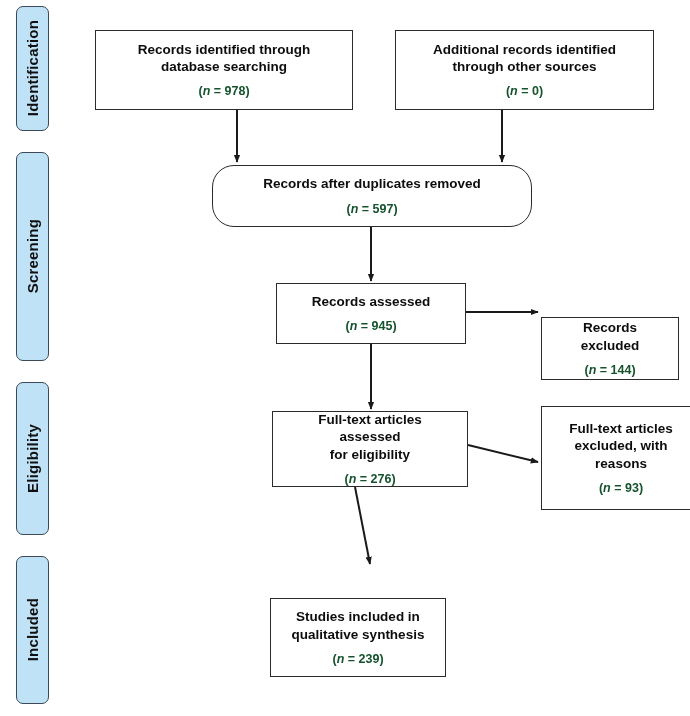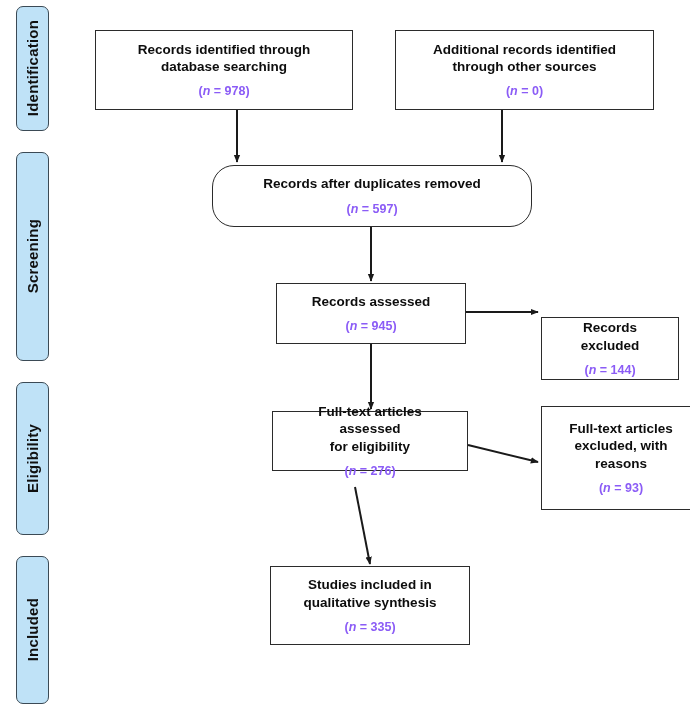--- a/index.html
+++ b/index.html
@@ -65,21 +65,21 @@
     font-weight: bold;
     font-size: 13.5px;
     line-height: 1.28;
     color: #0d0d0d;
     white-space: pre-line;
   }
   .flow-box .box-count {
     font-weight: bold;
     font-size: 12.5px;
     line-height: 1.2;
-    color: #8b5cf6;
+    color: #14532d;
     margin-top: 9px;
   }
   .flow-box .box-count .n-italic {
     font-style: italic;
   }
 
   
   #connectors {
     position: absolute;
     left: 0;
@@ -176,38 +176,38 @@
     </div>
   </div>
 
   <div class="flow-box" style="left:541px; top:281px; width:138px; height:63px;margin-top:36px;">
     <div class="box-title">Records excluded</div>
     <div class="box-count">
       <span>(</span><span class="n-italic">n</span><span> = </span><span>144</span><span>)</span>
     </div>
   </div>
 
-  <div class="flow-box" style="left:272px; top:411px; width:196px; height:60px;">
+  <div class="flow-box" style="left:272px; top:411px; width:196px; height:76px;">
     <div class="box-title">Full-text articles assessed
 for eligibility</div>
     <div class="box-count">
       <span>(</span><span class="n-italic">n</span><span> = </span><span>276</span><span>)</span>
     </div>
   </div>
 
   <div class="flow-box" style="left:541px; top:406px; width:160px; height:104px;">
     <div class="box-title">Full-text articles
 excluded, with
 reasons</div>
     <div class="box-count">
       <span>(</span><span class="n-italic">n</span><span> = </span><span>93</span><span>)</span>
     </div>
   </div>
 
-  <div class="flow-box" style="left:270px; top:566px; width:200px; height:79px;">
+  <div class="flow-box" style="left:270px; top:598px; width:176px; height:79px;">
     <div class="box-title">Studies included in
 qualitative synthesis</div>
     <div class="box-count">
-      <span>(</span><span class="n-italic">n</span><span> = </span><span>335</span><span>)</span>
+      <span>(</span><span class="n-italic">n</span><span> = </span><span>239</span><span>)</span>
     </div>
   </div>
 
 </div>
 
 </body></html>

